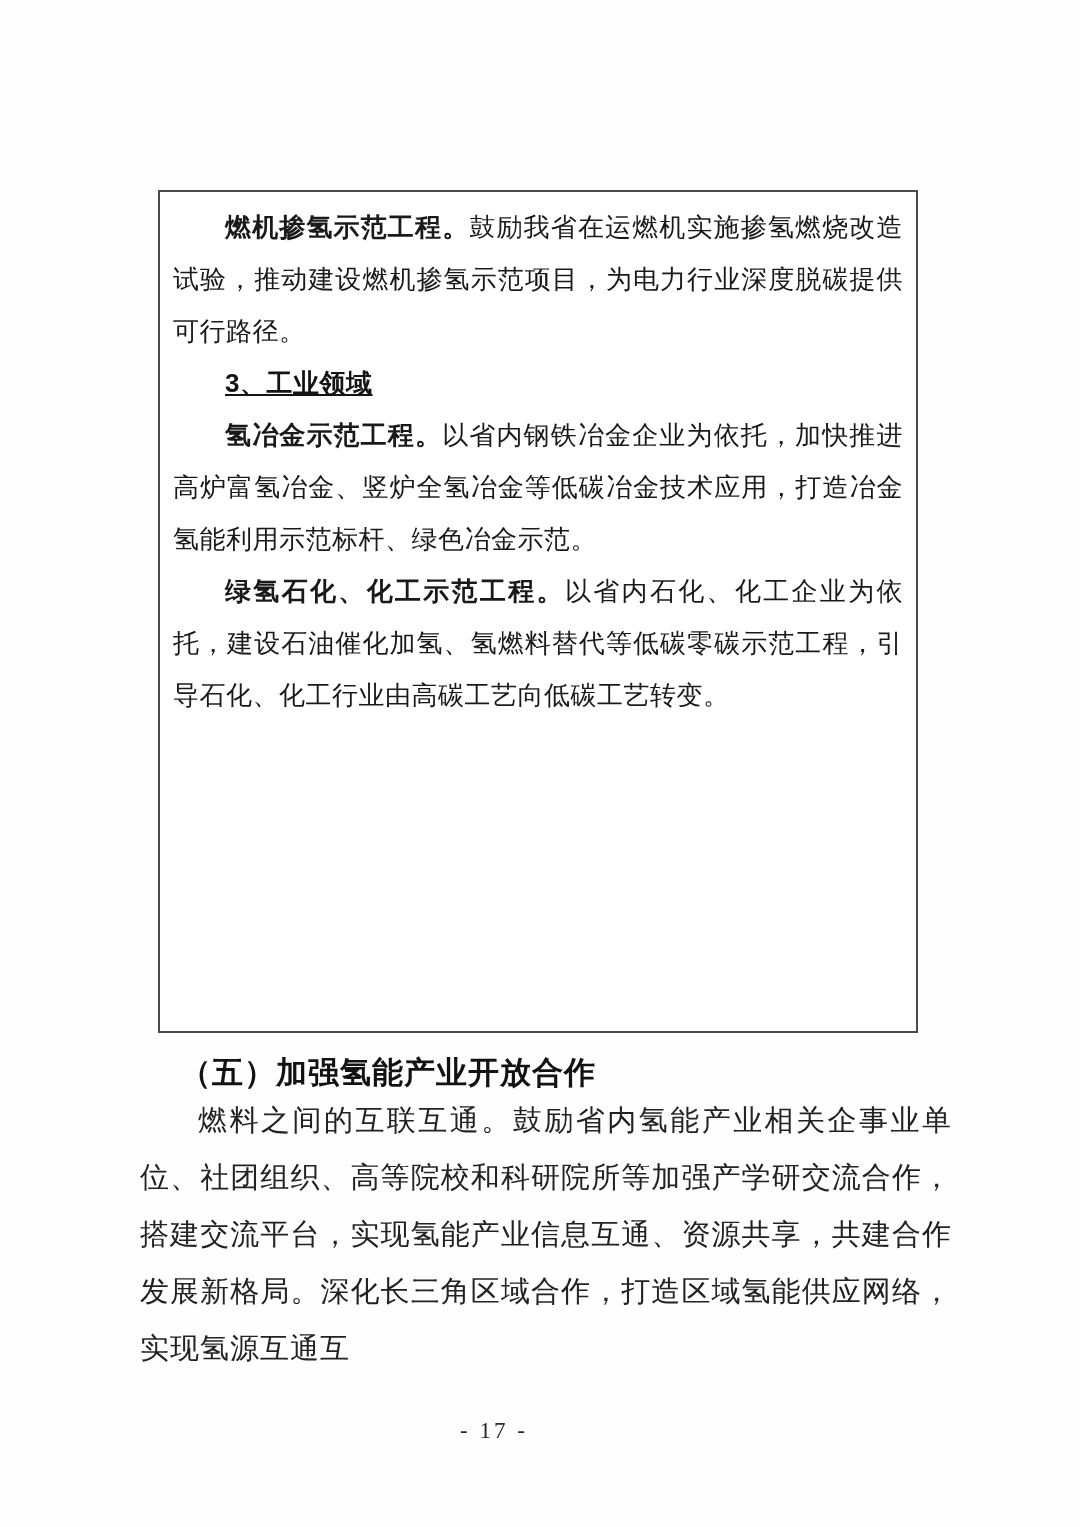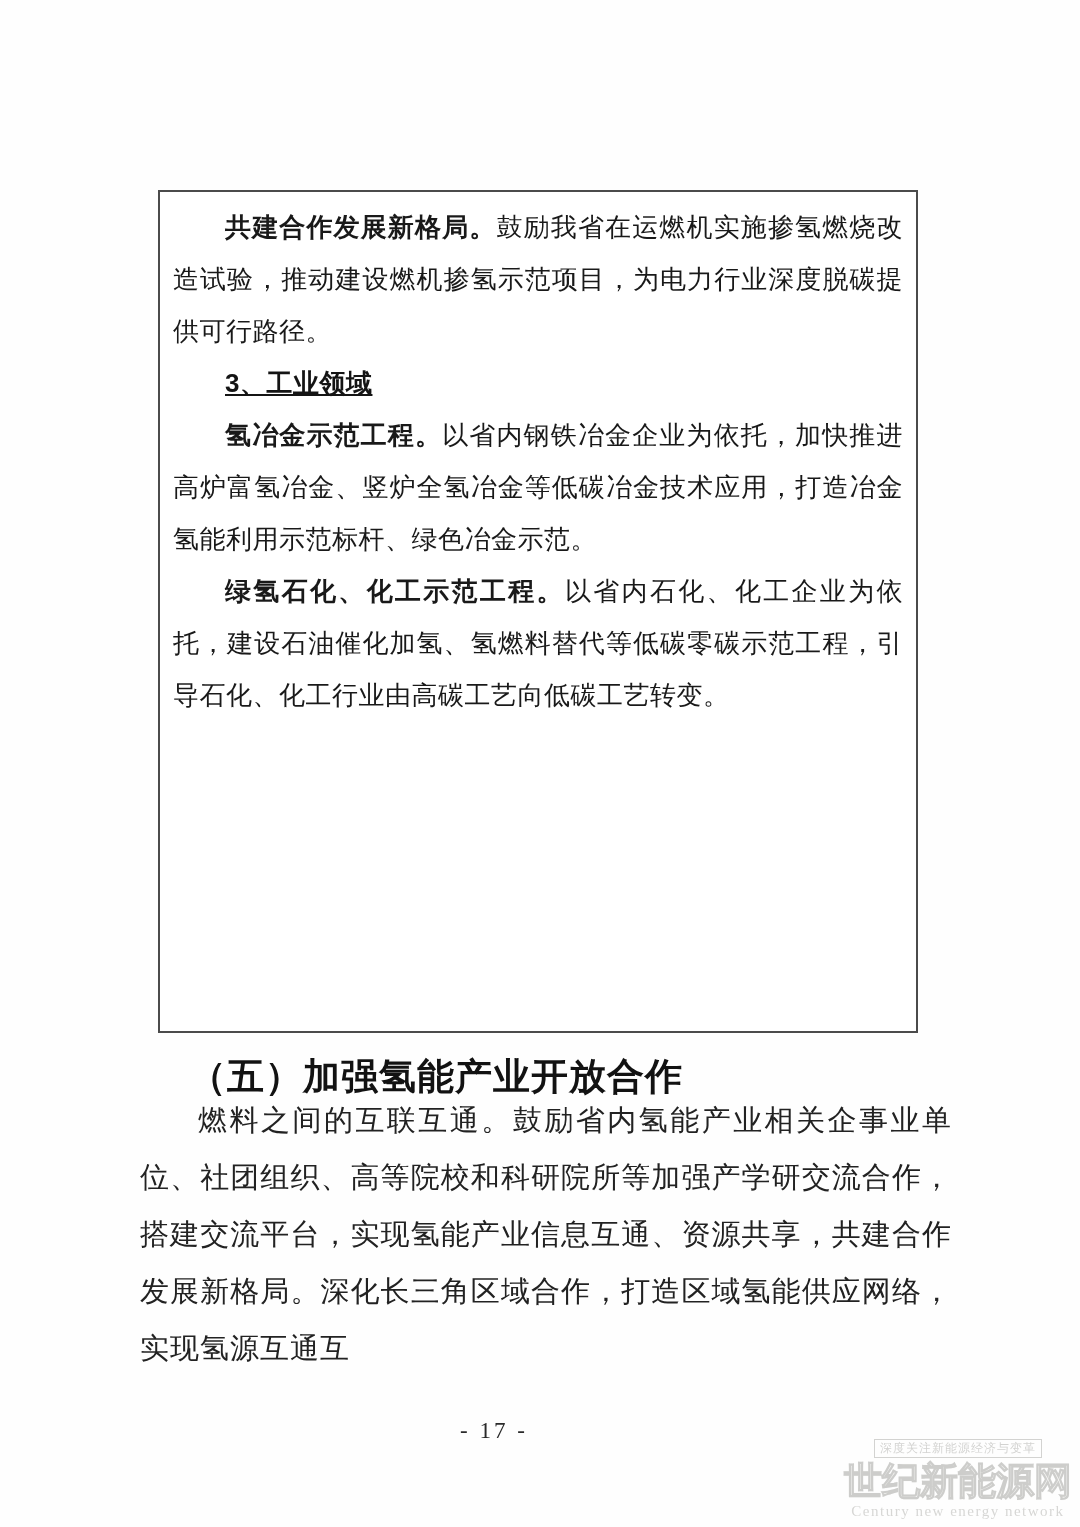--- a/index.html
+++ b/index.html
@@ -49,24 +49,24 @@
     line-height: 52px;
     font-weight: 700;
     text-indent: 2em;
     color: #141414;
     letter-spacing: 0.5px;
     text-decoration: underline;
   }
   
   .section-heading {
     position: absolute;
-    left: 189px;
+    left: 180px;
     top: 1052px;
     font-family: Liberation Mono, monospace;
-    font-size: 37px;
+    font-size: 31px;
     font-weight: 700;
     color: #121212;
     letter-spacing: 1px;
   }
   .section-para {
     position: absolute;
     left: 140px;
     top: 1092px;
     width: 812px;
     font-family: "Liberation Serif", serif;
@@ -131,36 +131,31 @@
     letter-spacing: 1.5px;
     white-space: nowrap;
   }
 </style>
 </head>
 <body>
 
 <div class="page">
 
   <div class="demo-box">
-    <p class="box-para"><span class="lead">共建合作发展新格局。</span><span>鼓励我省在运燃机实施掺氢燃烧改造试验，推动建设燃机掺氢示范项目，为电力行业深度脱碳提供可行路径。</span></p>
+    <p class="box-para"><span class="lead">燃机掺氢示范工程。</span><span>鼓励我省在运燃机实施掺氢燃烧改造试验，推动建设燃机掺氢示范项目，为电力行业深度脱碳提供可行路径。</span></p>
 
 
 
     <p class="box-subheading">3、工业领域</p>
 
     <p class="box-para"><span class="lead">氢冶金示范工程。</span><span>以省内钢铁冶金企业为依托，加快推进高炉富氢冶金、竖炉全氢冶金等低碳冶金技术应用，打造冶金氢能利用示范标杆、绿色冶金示范。</span></p>
 
     <p class="box-para"><span class="lead">绿氢石化、化工示范工程。</span><span>以省内石化、化工企业为依托，建设石油催化加氢、氢燃料替代等低碳零碳示范工程，引导石化、化工行业由高碳工艺向低碳工艺转变。</span></p>
   </div>
 
   <div class="section-heading">（五）加强氢能产业开放合作</div>
 
   <div class="section-para"><span>燃料之间的互联互通。</span><span>鼓励省内氢能产业相关企事业单位、社团组织、高等院校和科研院所等加强产学研交流合作，搭建交流平台，实现氢能产业信息互通、资源共享，共建合作发展新格局。深化长三角区域合作，打造区域氢能供应网络，实现氢源互通互</span></div>
 
   <div class="page-number">- 17 -</div>
 
-  <div class="watermark">
-    <div><span class="wm-tagline">深度关注新能源经济与变革</span></div>
-    <div class="wm-title">世纪新能源网</div>
-    <div class="wm-sub">Century new energy network</div>
-  </div>
 
 </div>
 
 </body></html>

